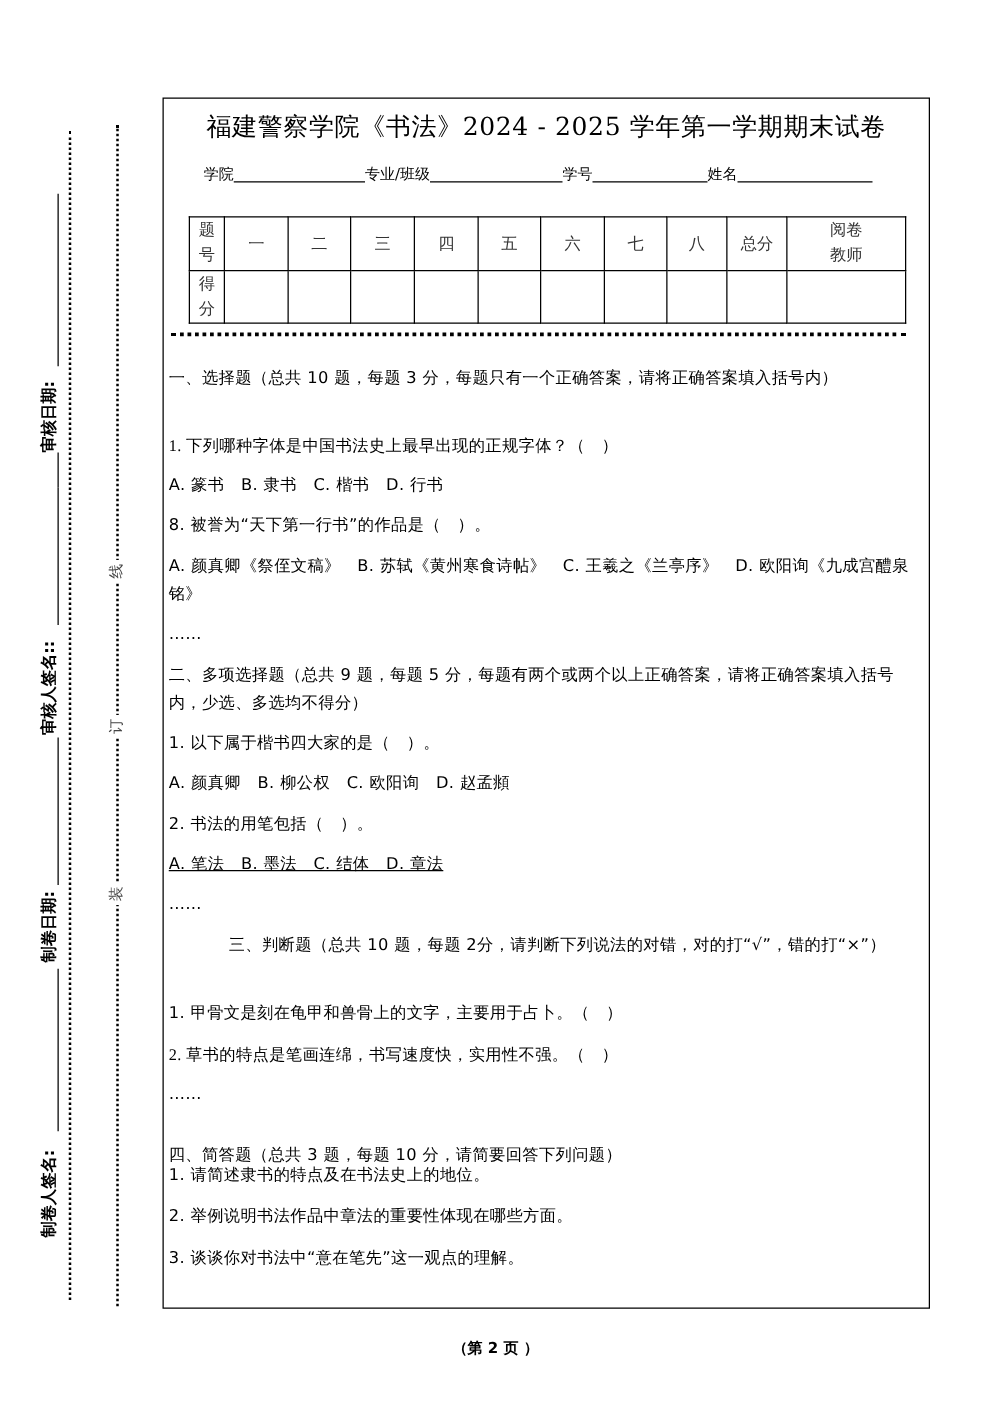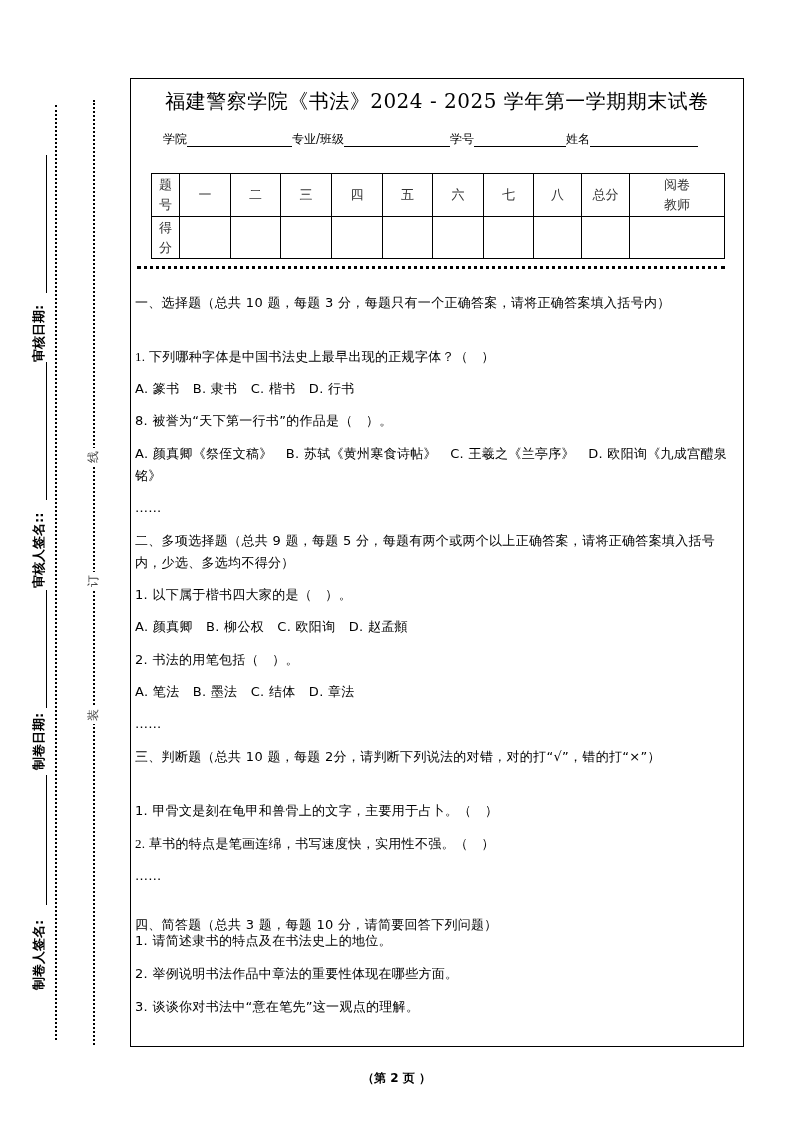--- a/index.html
+++ b/index.html
@@ -18,21 +18,21 @@
                  transform-origin: left top; }
     .sig-line { position: absolute; left: 23px; width: 0; border-left: 1px solid #000; }
 
     
     .frame { position: absolute; left: 130px; top: 78px; width: 614px; height: 969px;
              border: 1px solid #000; box-sizing: border-box; }
 
     .title { position: absolute; left: 130px; top: 88px; width: 614px; text-align: center;
              font-size: 20px; letter-spacing: 0.5px; }
 
-    .info-row { position: absolute; left: 163px; top: 131px; font-size: 12px; display: flex; align-items: center; }
+    .info-row { position: absolute; left: 163px; top: 131px; font-size: 12px; display: flex; align-items: flex-start; }
     .info-row .lbl { white-space: nowrap; }
     .info-row .blank { display: inline-block; border-bottom: 1px solid #000; height: 14px; }
 
     table.score { position: absolute; left: 151px; top: 173px; border-collapse: collapse;
                   font-size: 13px; }
     table.score td { border: 1px solid #000; text-align: center; vertical-align: middle; padding: 0;
                      color: #333; }
     table.score tr.r1 td { height: 42px; }
     table.score tr.r2 td { height: 41px; }
     .stack { line-height: 20px; }
@@ -140,24 +140,24 @@
 <div class="line" style="top:346px;font-family:Liberation Serif, serif;">1. 下列哪种字体是中国书法史上最早出现的正规字体？（　）</div>
 <div class="line" style="top:378px;">A. 篆书　B. 隶书　C. 楷书　D. 行书</div>
 <div class="line" style="top:410px;">8. 被誉为“天下第一行书”的作品是（　）。</div>
 <div class="line" style="top:443px;">A. 颜真卿《祭侄文稿》　B. 苏轼《黄州寒食诗帖》　C. 王羲之《兰亭序》　D. 欧阳询《九成宫醴泉铭》</div>
 <div class="line" style="top:497px;">……</div>
 
 <div class="line" style="top:530px;"> 二、多项选择题（总共 9 题，每题 5 分，每题有两个或两个以上正确答案，请将正确答案填入括号内，少选、多选均不得分）</div>
 <div class="line" style="top:584px;">1. 以下属于楷书四大家的是（　）。</div>
 <div class="line" style="top:616px;">A. 颜真卿　B. 柳公权　C. 欧阳询　D. 赵孟頫</div>
 <div class="line" style="top:649px;">2. 书法的用笔包括（　）。</div>
-<div class="line" style="top:681px;">A. 笔法　B. 墨法　C. 结体　D. 章法</div>
+<div class="line" style="top:681px;text-decoration:underline;">A. 笔法　B. 墨法　C. 结体　D. 章法</div>
 <div class="line" style="top:713px;">……</div>
 
-<div class="line" style="top:746px;"> 三、判断题（总共 10 题，每题 2分，请判断下列说法的对错，对的打“√”，错的打“×”）</div>
+<div class="line" style="top:746px;margin-left:48px;"> 三、判断题（总共 10 题，每题 2分，请判断下列说法的对错，对的打“√”，错的打“×”）</div>
 <div class="line" style="top:800px;">1. 甲骨文是刻在龟甲和兽骨上的文字，主要用于占卜。（　）</div>
 <div class="line" style="top:833px;font-family:Liberation Serif, serif;">2. 草书的特点是笔画连绵，书写速度快，实用性不强。（　）</div>
 <div class="line" style="top:865px;">……</div>
 
 <div class="line" style="top:898px;margin-top:16px;"> 四、简答题（总共 3 题，每题 10 分，请简要回答下列问题）</div>
 <div class="line" style="top:930px;">1. 请简述隶书的特点及在书法史上的地位。</div>
 <div class="line" style="top:963px;">2. 举例说明书法作品中章法的重要性体现在哪些方面。</div>
 <div class="line" style="top:996px;">3. 谈谈你对书法中“意在笔先”这一观点的理解。</div>
 
 <div class="page-no">（第 2 页 ）</div>

